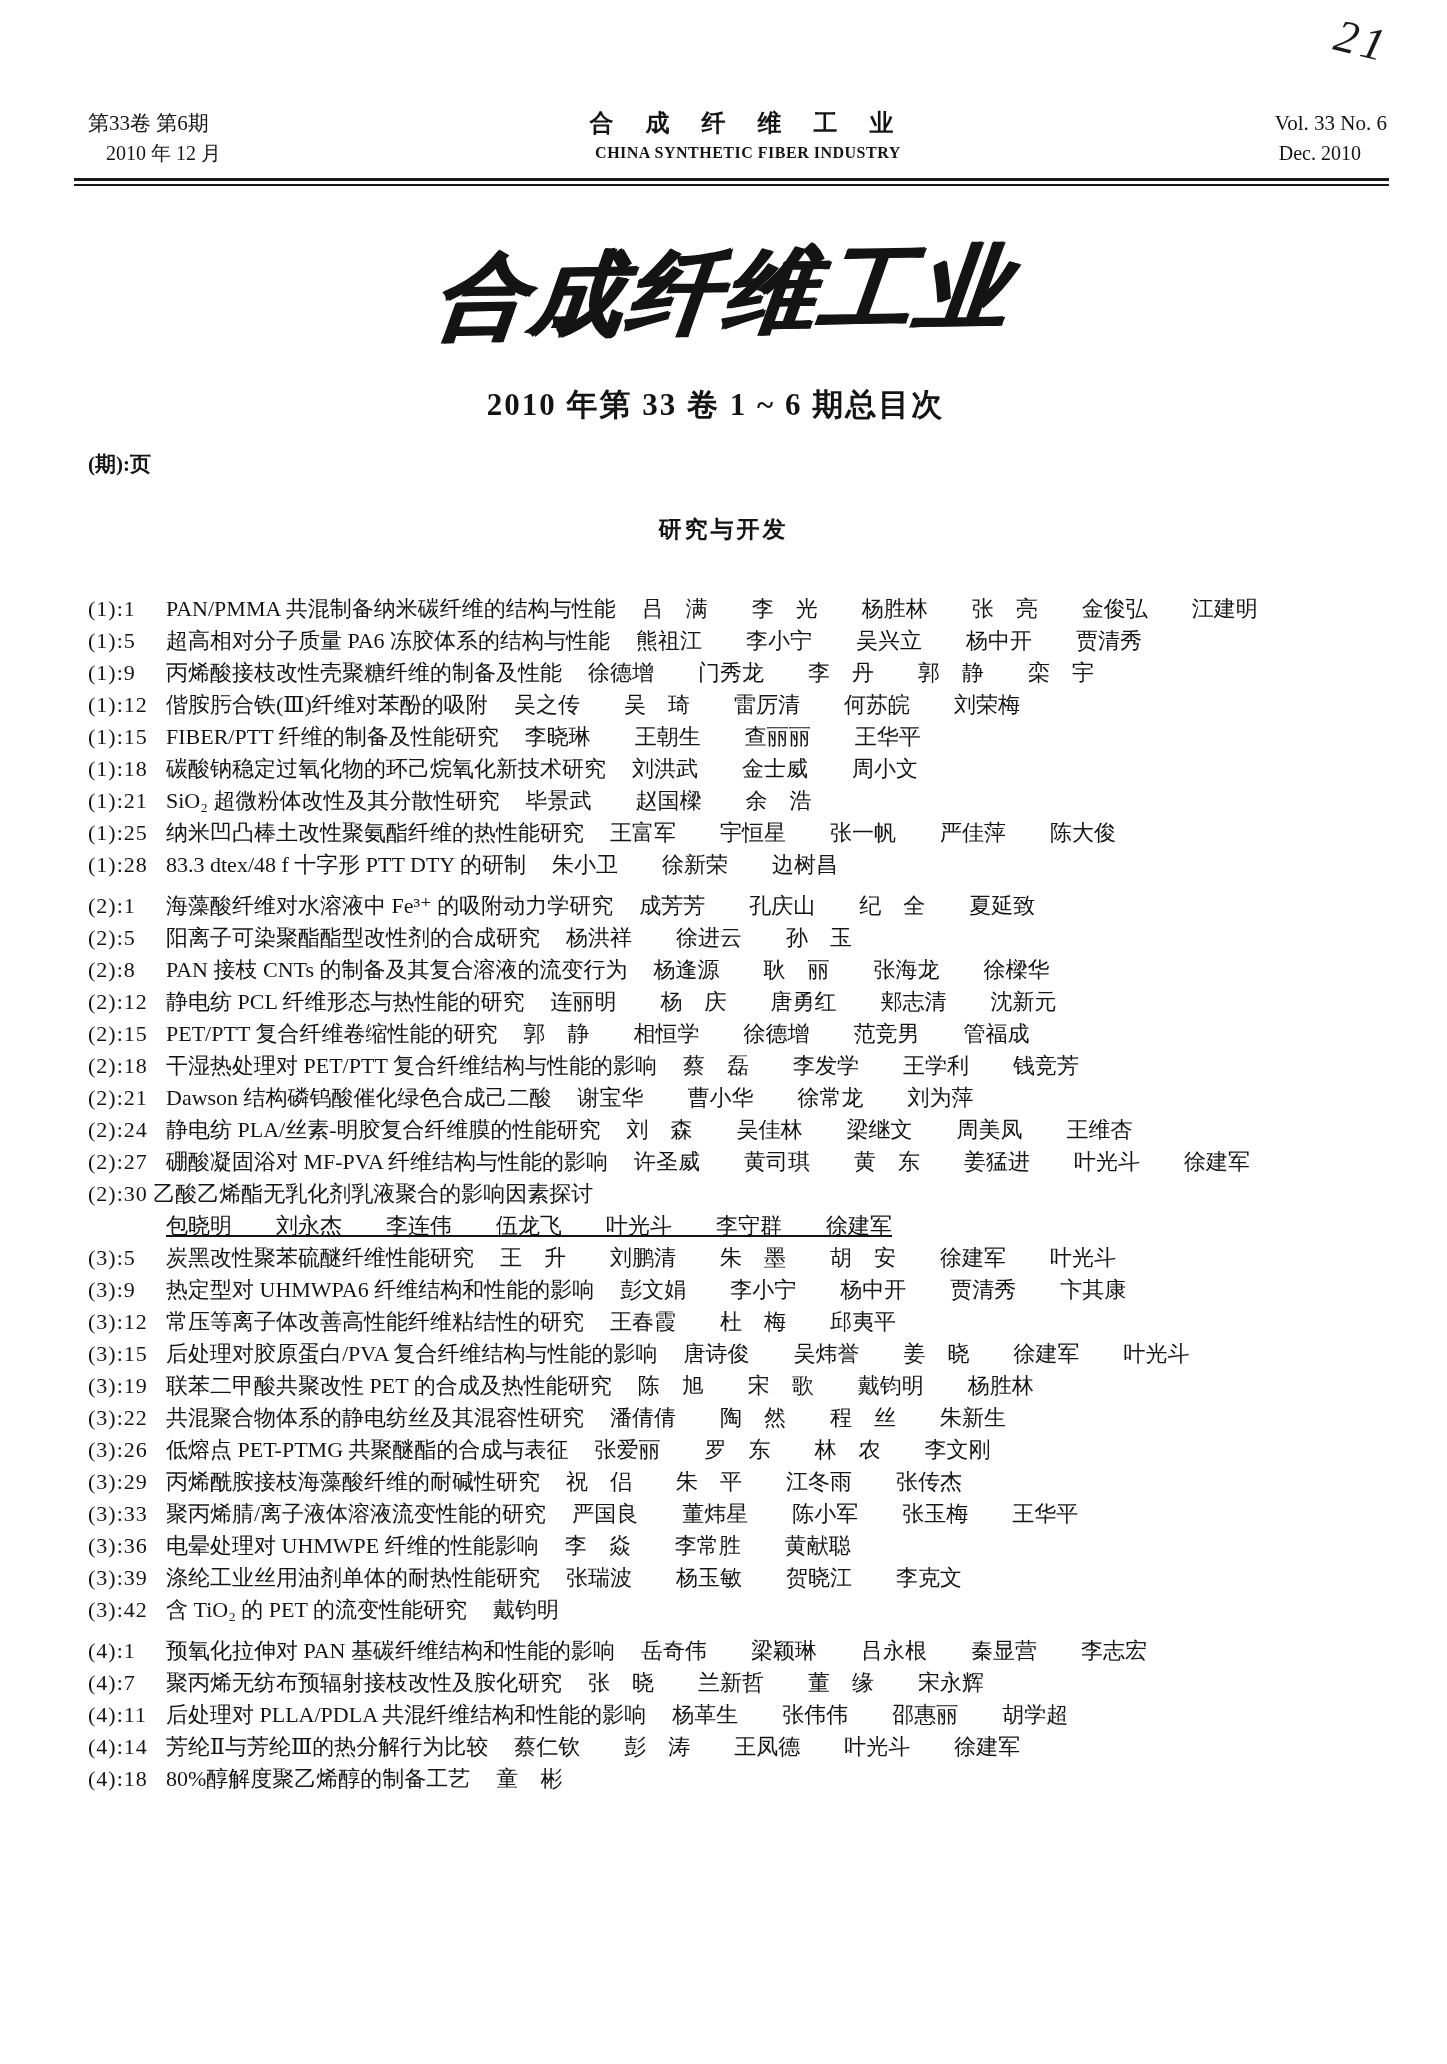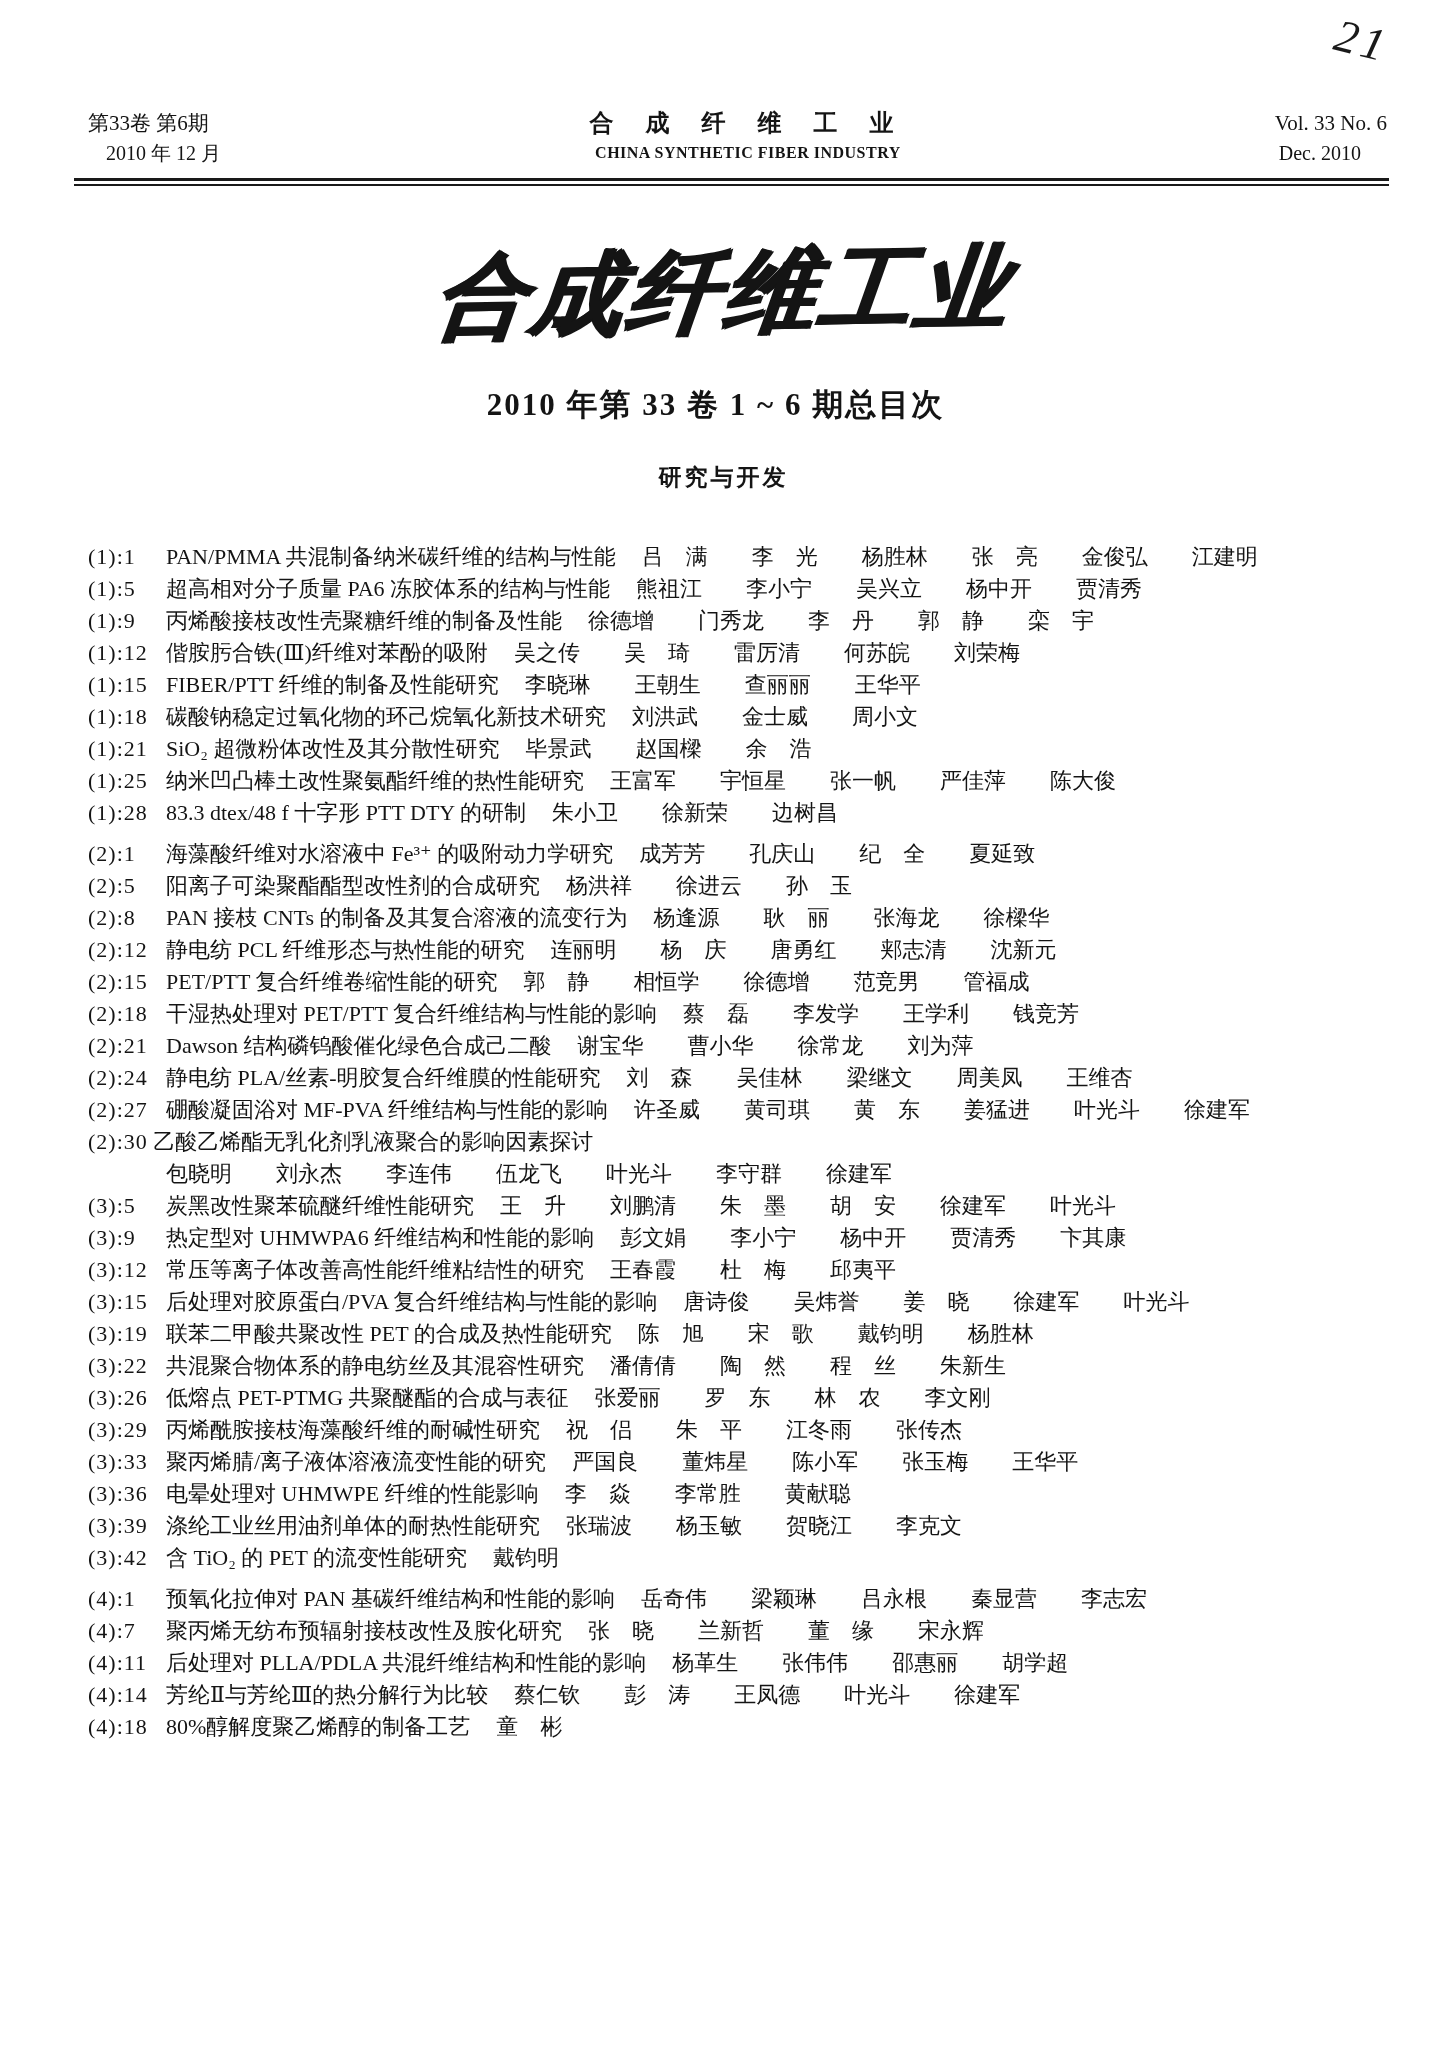--- a/index.html
+++ b/index.html
@@ -92,20 +92,21 @@
     flex: none;
     width: 78px;
     letter-spacing: 1px;
   }
   .entry-body { flex: 1; min-width: 0; }
   .entry-authors { margin-left: 26px; }
   .entry-row.wrap { display: block; }
   .entry-row.wrap .entry-authors {
     display: block;
     margin-left: 78px;
+    text-decoration: underline;
   }
 </style>
 </head>
 <body>
 
 <div class="page">
 
   <div class="corner-note">21</div>
 
   <header class="journal-header">
@@ -122,20 +123,21 @@
       <div class="l2">Dec.   2010</div>
     </div>
   </header>
 
   <div class="double-rule"></div>
 
   <div class="logo">合成纤维工业</div>
 
   <h1 class="toc-title">2010 年第 33 卷 1 ~ 6 期总目次</h1>
 
+  <div class="legend">(期):页</div>
 
   <h2 class="section-heading">研究与开发</h2>
 
   <main class="entries">
       <div class="entry-row">
       <span class="entry-ref">(1):1</span>
       <span class="entry-body">
         <span class="entry-title">PAN/PMMA 共混制备纳米碳纤维的结构与性能</span><span class="entry-authors">吕　满　　李　光　　杨胜林　　张　亮　　金俊弘　　江建明</span>
       </span>
     </div>

